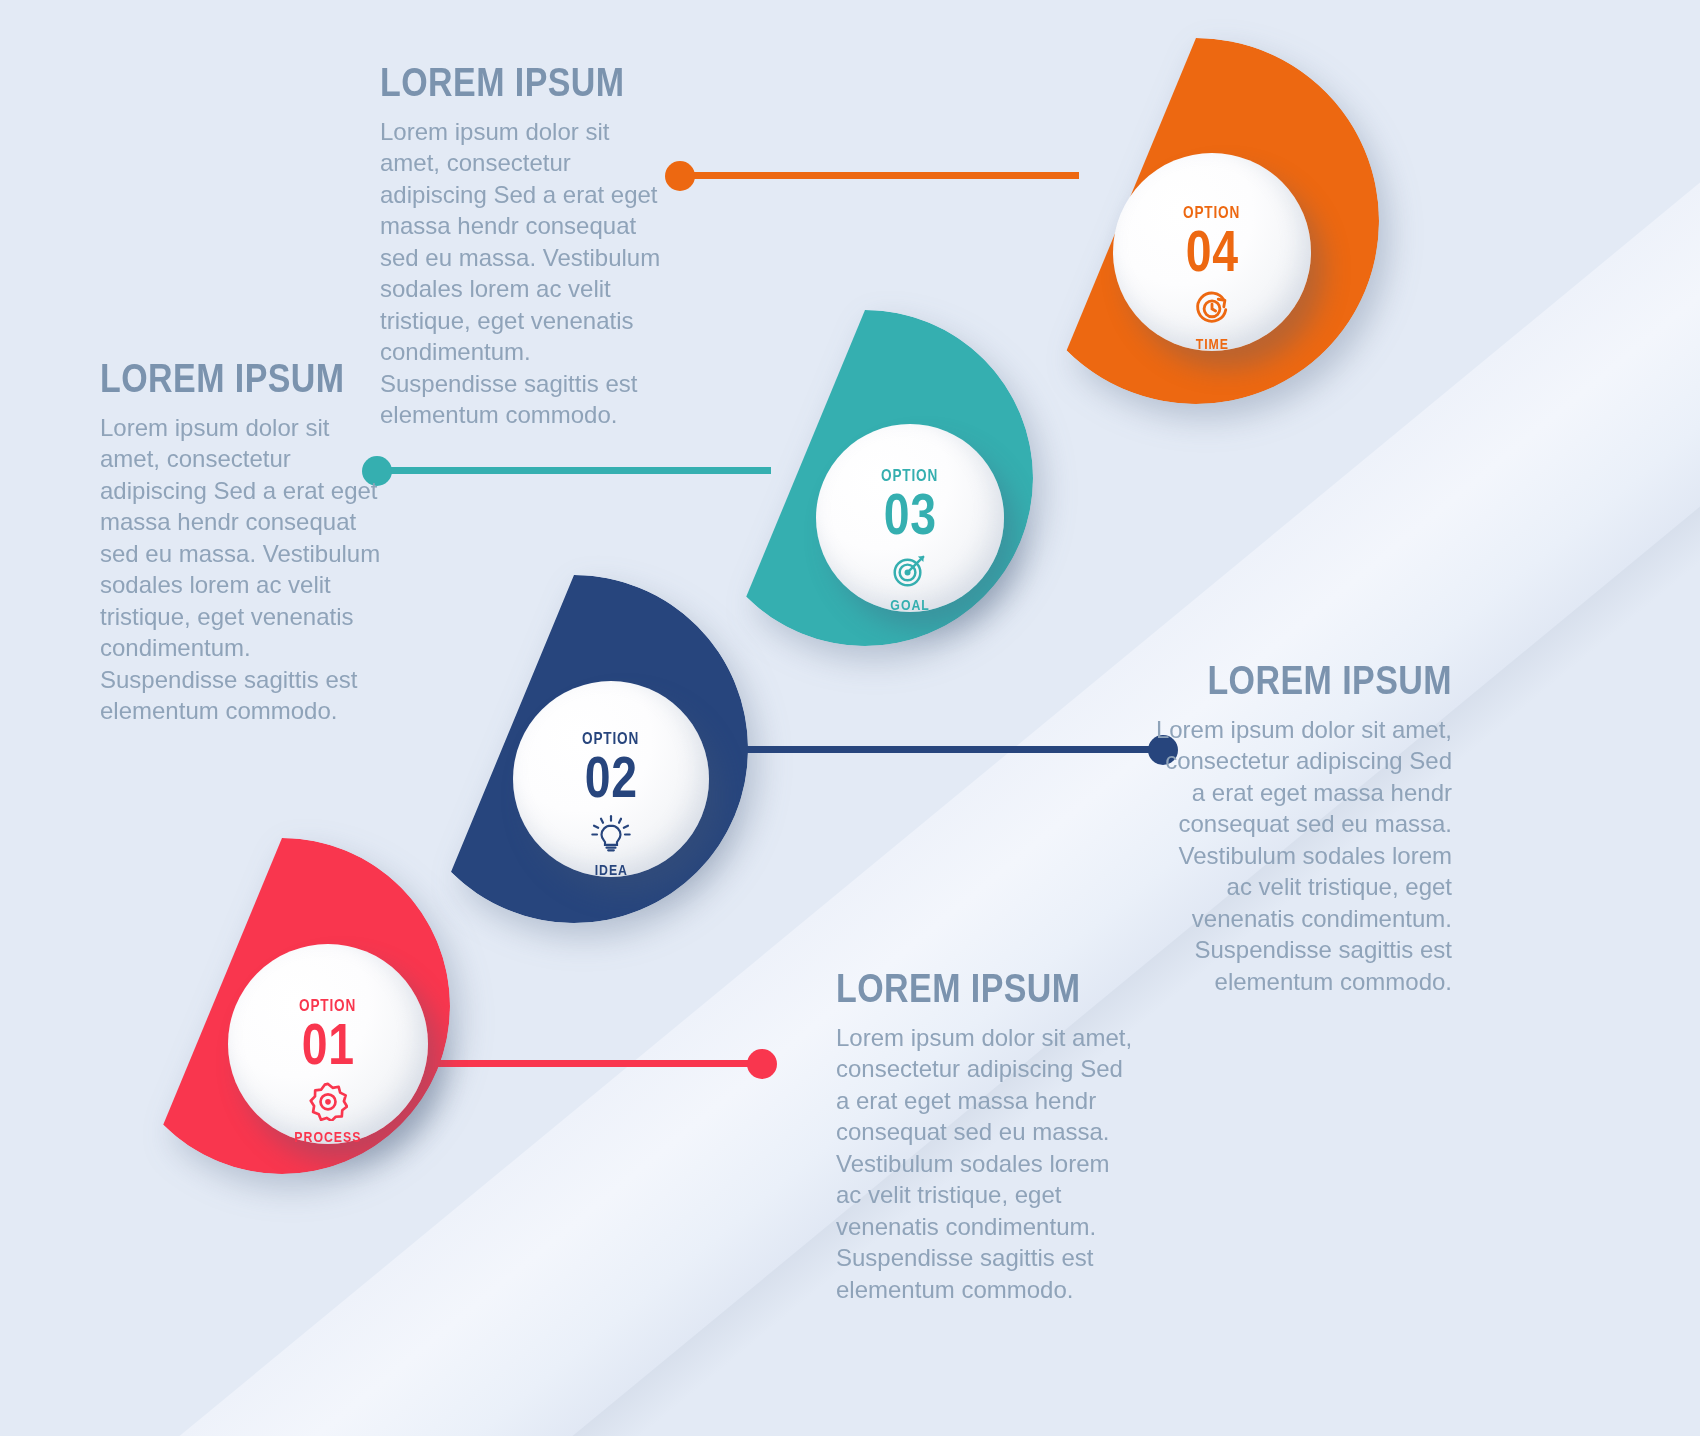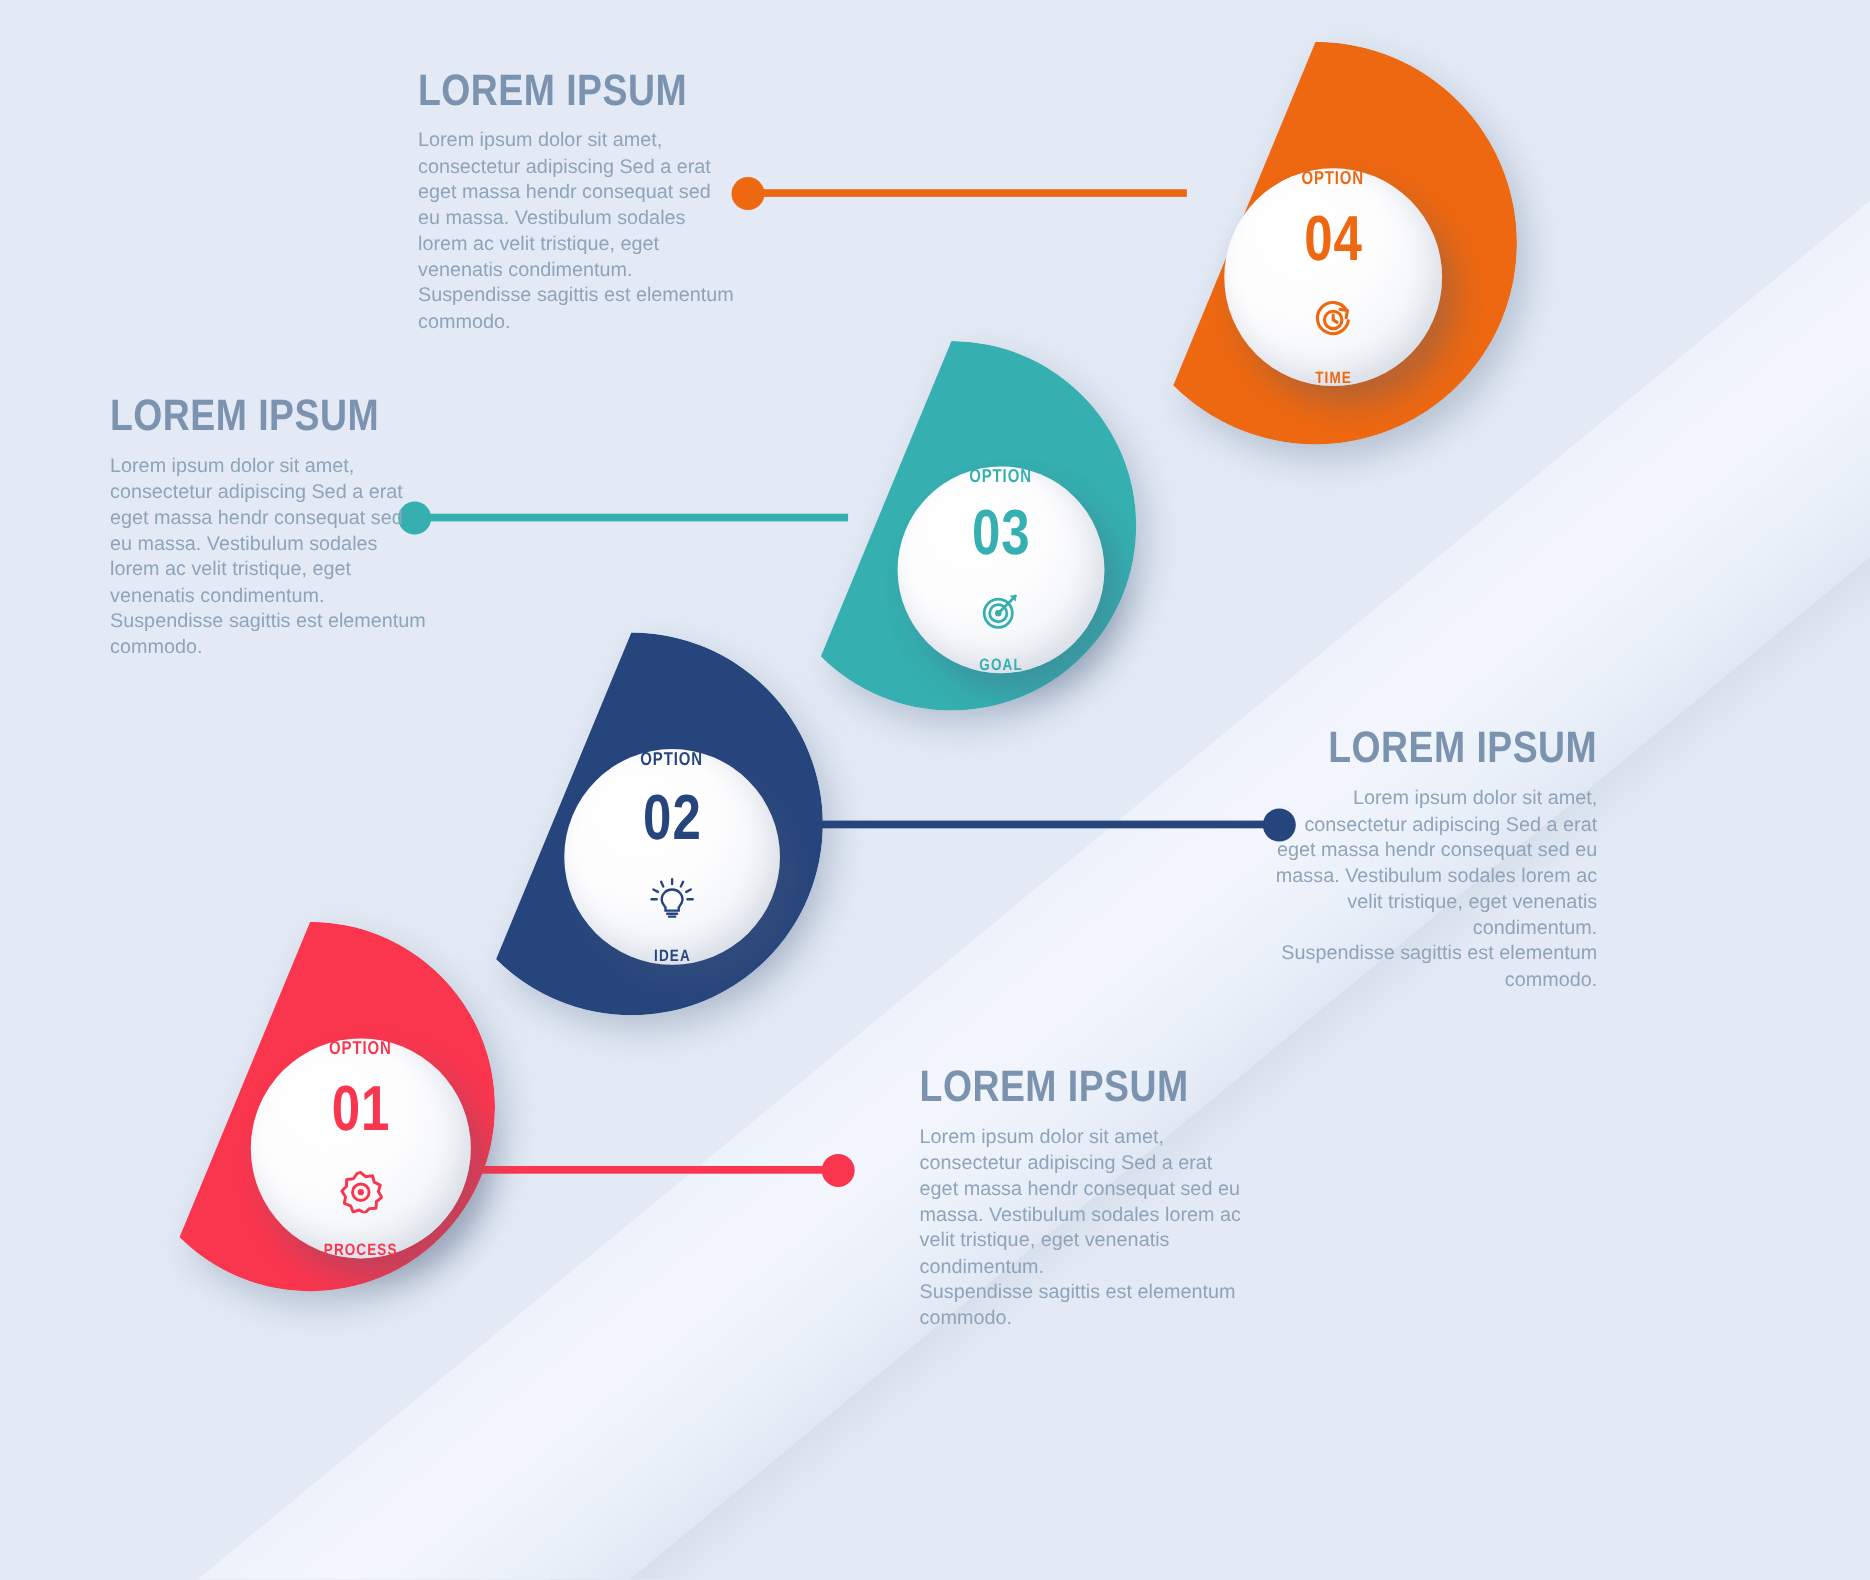--- a/index.html
+++ b/index.html
@@ -40,21 +40,21 @@
     border-radius:50%;
     filter:drop-shadow(10px 14px 16px rgba(80,100,130,.30));
   }
 
   
   .ball{
     position:absolute;
     border-radius:50%;
     background:radial-gradient(circle at 34% 30%, #ffffff 0%, #fdfdfe 38%, #f1f3f6 72%, #e2e6ec 100%);
     box-shadow: 14px 18px 26px rgba(70,90,120,.30), inset -8px -10px 22px rgba(190,200,215,.45);
-    display:flex; flex-direction:column; align-items:center; justify-content:space-between;
+    display:flex; flex-direction:column; align-items:center; justify-content:flex-end;
     z-index:5;
   }
   .ball .opt-word{
     font-size:17px; font-weight:700; letter-spacing:1px;
     transform:scaleX(.80); text-transform:uppercase; line-height:1;
   }
   .ball .opt-num{
     font-size:58px; font-weight:700; line-height:.95;
     transform:scaleX(.80); letter-spacing:1px; margin-top:2px;
   }
@@ -71,21 +71,21 @@
 
   
   .txt{ position:absolute; z-index:6; }
   .txt h2{
     font-size:40px; font-weight:700; letter-spacing:.5px;
     color:#7b93ae; transform:scaleX(.85); transform-origin:left center;
     line-height:1; margin-bottom:14px; text-transform:uppercase;
   }
   .txt.right h2{ transform-origin:right center; }
   .txt p{
-    font-size:18px; line-height:1.31; color:#8fa3b9; font-weight:400;
+    font-size:24px; line-height:1.31; color:#8fa3b9; font-weight:400;
   }
   .txt.right{ text-align:right; }
 </style>
 </head>
 <body>
 
 <div class="ribbon-layer">
   <div class="ribbon-shadow"></div>
   <div class="ribbon"></div>
 </div>

